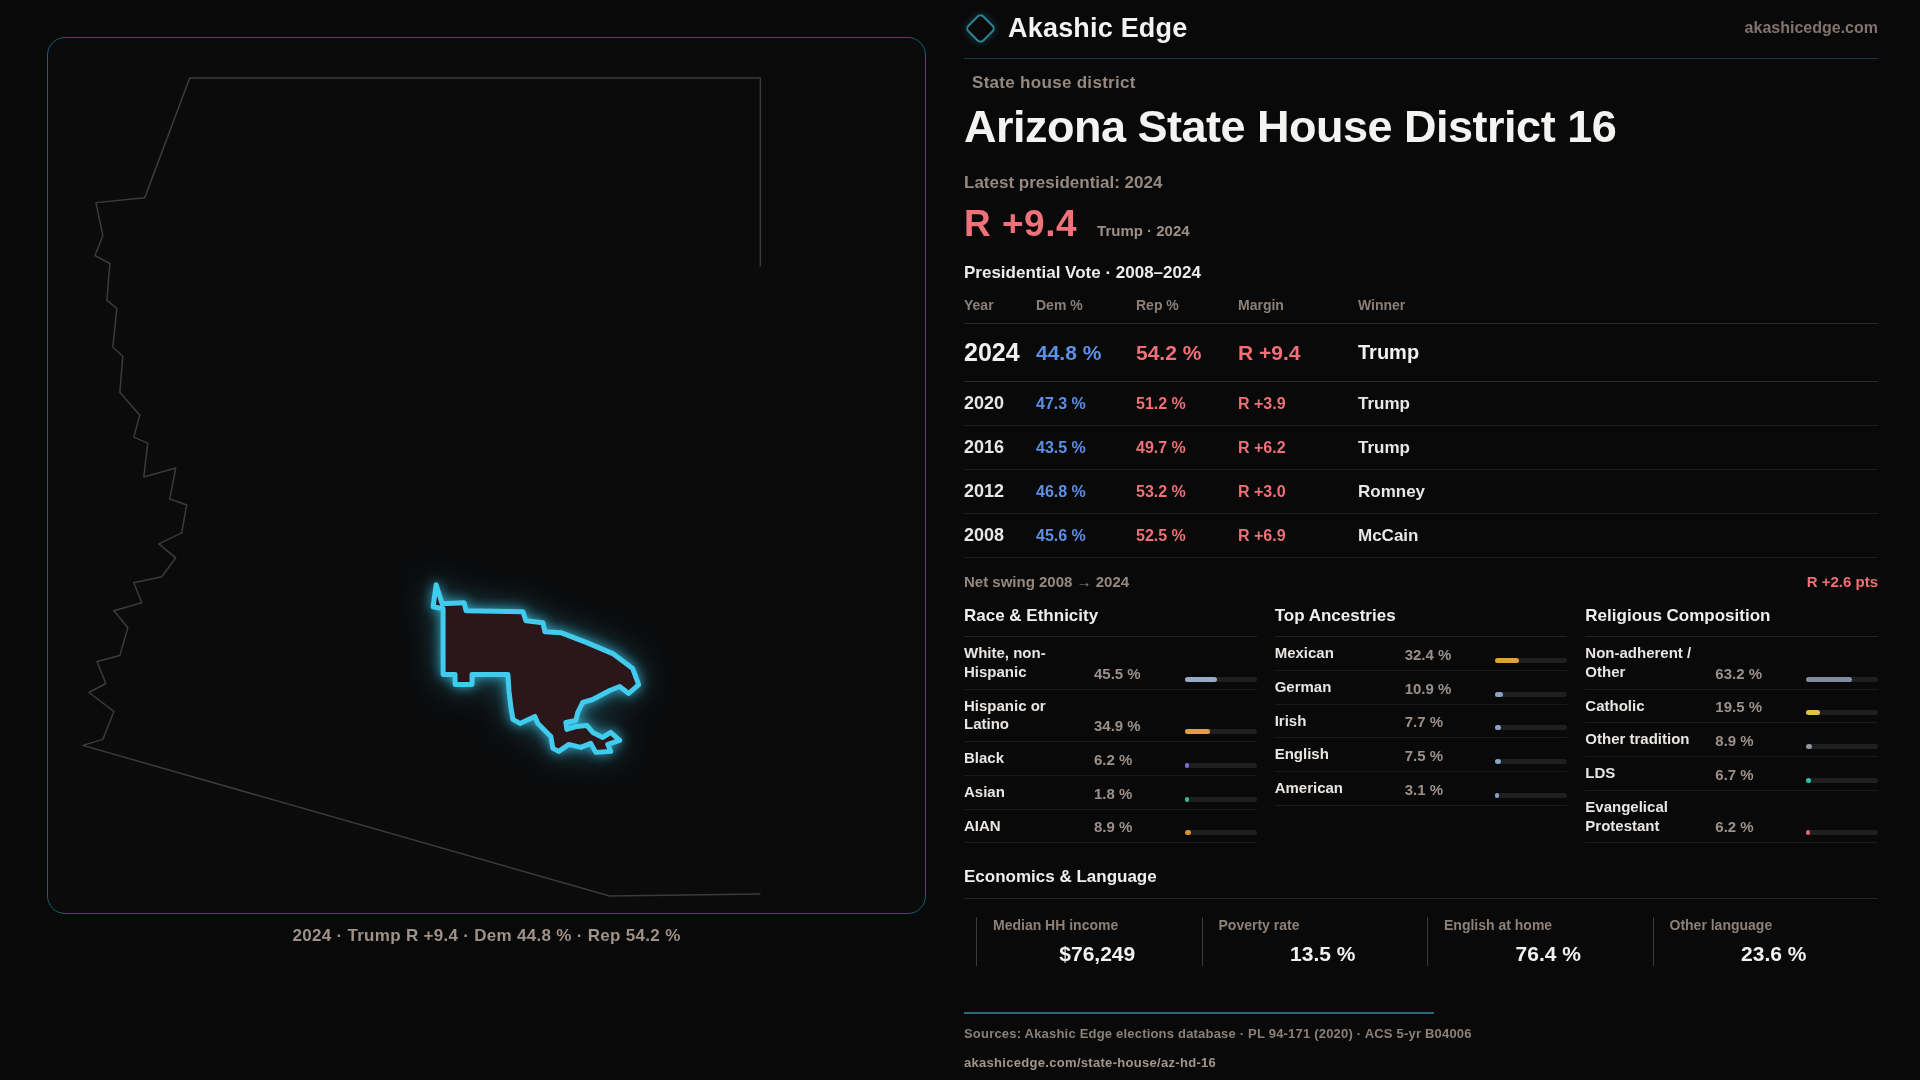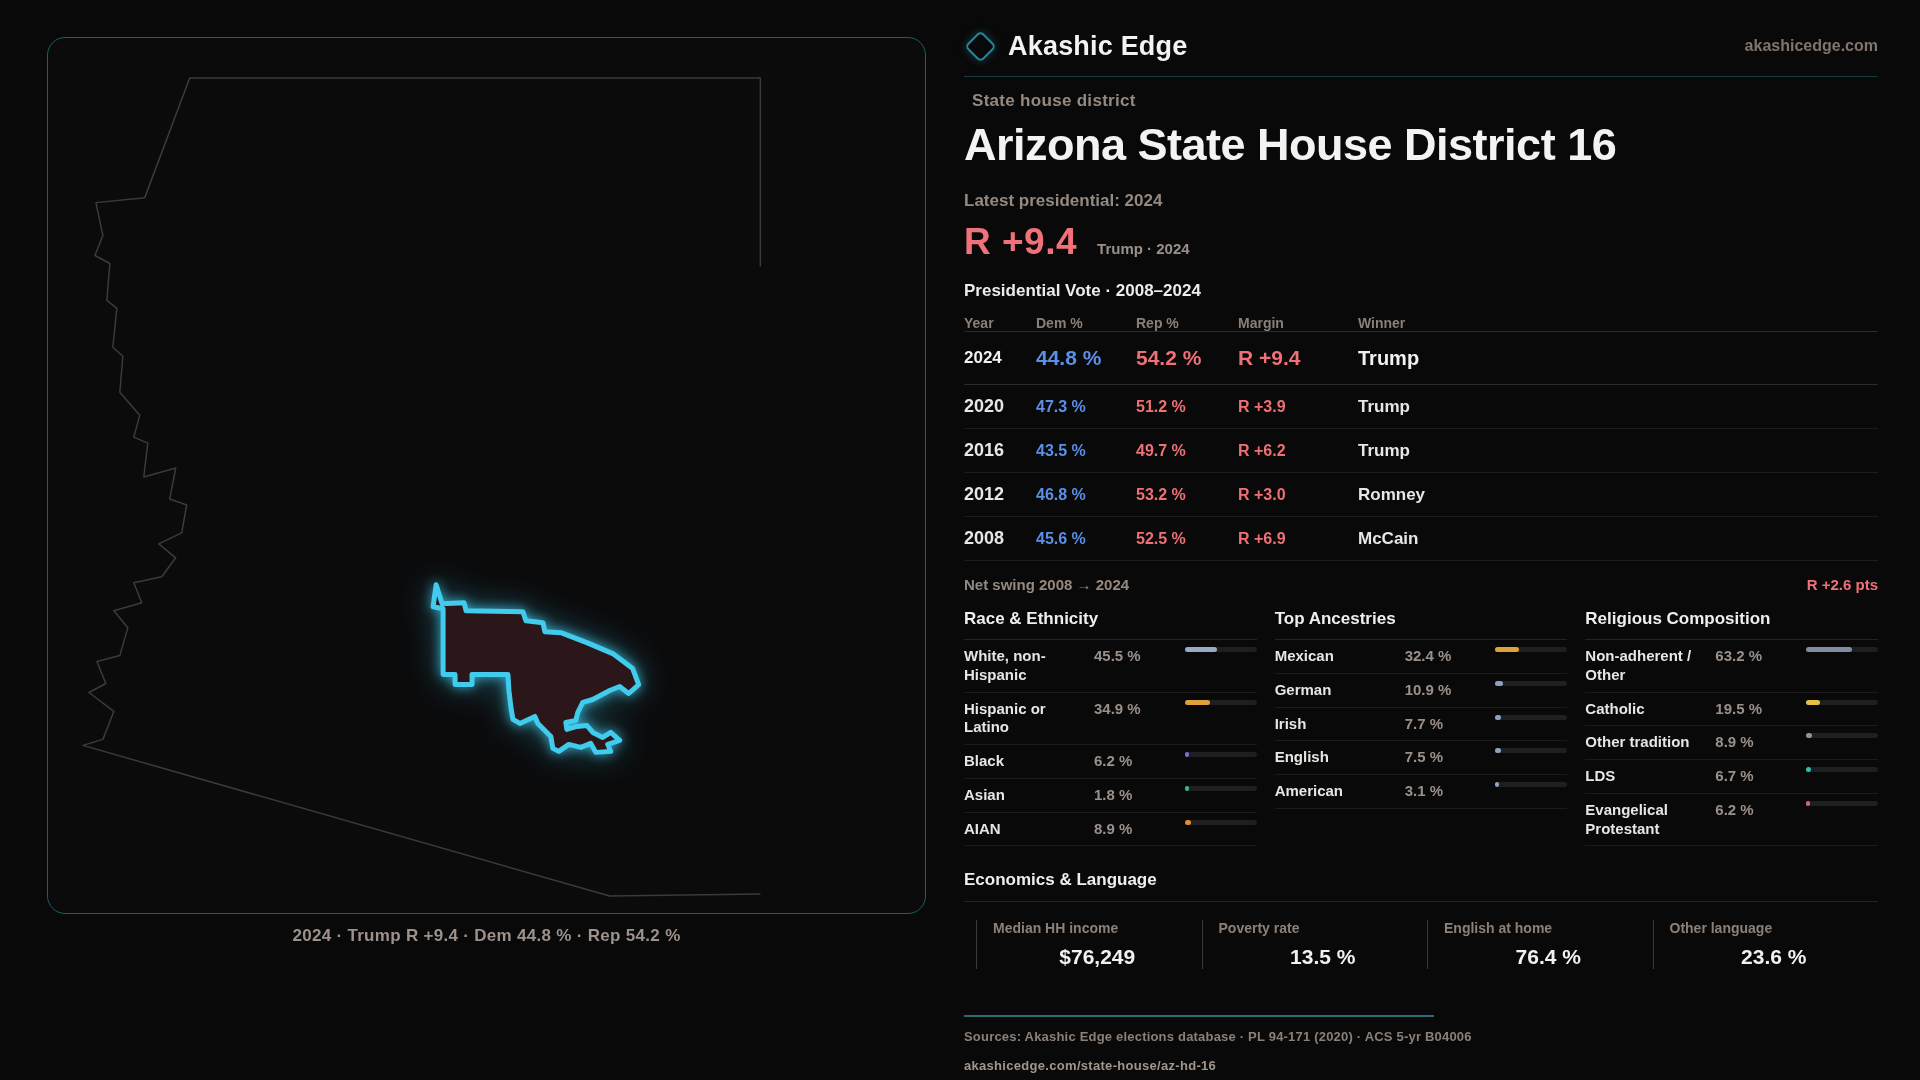--- a/index.html
+++ b/index.html
@@ -10,21 +10,21 @@
   .map-panel { position:absolute; left:47px; top:37px; width:879px; height:877px;
                background:#0b0b0c; border:1px solid #17606e; border-radius:18px; overflow:hidden; }
   .map-svg { display:block; width:100%; height:100%; }
   .state-outline { fill:none; stroke:#3b3b3d; stroke-width:1.5; stroke-linejoin:round; }
   .district { fill:#2b161a; stroke:#41cbec; stroke-width:5; stroke-linejoin:round;
               filter:drop-shadow(0 0 6px rgba(64,200,235,.8)) drop-shadow(0 0 16px rgba(64,200,235,.35)); }
   .map-caption { position:absolute; left:47px; top:926px; width:879px; text-align:center;
                  font-size:17px; font-weight:600; color:#9d9189; letter-spacing:.3px; }
 
   
-  .right { position:absolute; left:964px; top:26px; width:914px; }
+  .right { position:absolute; left:964px; top:8px; width:914px; }
 
   .hdr { display:flex; align-items:center; justify-content:space-between; height:40px; }
   .hdr-left { display:flex; align-items:center; }
   .diamond { width:23px; height:23px; border:2.5px solid #2e8496; border-radius:5px;
              transform:rotate(45deg); margin:0 16px 0 5px;
              box-shadow:0 0 8px rgba(46,160,180,.35); }
   .brand { font-size:27px; font-weight:700; color:#f4f3f1; letter-spacing:.2px; }
   .domain { font-size:16px; font-weight:700; color:#82746a; }
   .hdr-rule { border-top:1px solid #163a42; margin-top:10px; }
 
@@ -33,44 +33,44 @@
 
   .latest-label { margin-top:20px; font-size:17px; font-weight:700; color:#95897f; }
   .margin-row { margin-top:10px; display:flex; align-items:baseline; }
   .margin-big { font-size:37px; font-weight:800; color:#f1717a; letter-spacing:.5px; }
   .margin-note { margin-left:20px; font-size:15px; font-weight:600; color:#9b9089; }
 
   .table-title { margin-top:18px; font-size:17px; font-weight:700; color:#eeecea; }
 
   .vt { margin-top:14px; }
   .vt-head, .vrow { display:grid; grid-template-columns:72px 100px 102px 120px 1fr; align-items:center; }
-  .vt-head { border-bottom:1px solid #2a2a2c; }
+  .vt-head { padding-bottom:10px; border-bottom:1px solid #2a2a2c; }
   .th { font-size:14px; font-weight:600; color:#8b8077; }
   .vrow { padding:11px 0; border-bottom:1px solid #1d1d1f; }
   .vrow .c-year   { font-size:18px; font-weight:700; color:#e9e7e5; }
   .vrow .c-dem    { font-size:16px; font-weight:700; color:#5c90e6; }
   .vrow .c-rep    { font-size:16px; font-weight:700; color:#ef7077; }
   .vrow .c-margin { font-size:16px; font-weight:700; color:#ef7077; }
   .vrow .c-winner { font-size:17px; font-weight:700; color:#e9e7e5; }
   .vrow.big { padding:14px 0; border-bottom:1px solid #2a2a2c; }
-  .vrow.big .c-year   { font-size:17px; color:#f2f1ef; }
+  .vrow.big .c-year   { font-size:25px; color:#f2f1ef; }
   .vrow.big .c-dem    { font-size:21px; }
   .vrow.big .c-rep    { font-size:21px; }
   .vrow.big .c-margin { font-size:21px; }
   .vrow.big .c-winner { font-size:20px; color:#f2f1ef; }
 
   .net-row { margin-top:15px; display:flex; justify-content:space-between; align-items:center; }
   .net-label { font-size:15px; font-weight:600; color:#95897f; }
   .net-value { font-size:15px; font-weight:700; color:#ef7077; }
 
   .demo-grid { margin-top:16px; display:flex; gap:18px; }
   .dpanel { flex:1; }
   .dpanel h3 { font-size:17px; font-weight:700; color:#f0eeec; padding-bottom:10px;
                border-bottom:1px solid #232325; }
-  .drow { display:flex; align-items:flex-start; padding:7px 0; border-bottom:1px solid #1b1b1d; min-height:32px; }
+  .drow { display:flex; align-items:flex-end; padding:7px 0; border-bottom:1px solid #1b1b1d; min-height:32px; }
   .dlabel { flex:1; max-width:130px; padding-right:6px; font-size:15px; font-weight:600;
             color:#e8e5e2; line-height:1.25; }
   .dvalue { width:56px; font-size:15px; font-weight:600; color:#9b9089; }
   .dbar { width:72px; height:5px; border-radius:3px; background:#1e1f21; margin-left:auto; position:relative; }
   .dfill { position:absolute; left:0; top:0; height:5px; border-radius:3px; min-width:4px; }
 
   .econ-title { margin-top:24px; font-size:17px; font-weight:700; color:#f0eeec;
                 padding-bottom:11px; border-bottom:1px solid #232325; }
   .stats { display:flex; margin-top:18px; margin-left:12px; }
   .stat { width:229px; border-left:1px solid #39393b; padding-left:16px; }

